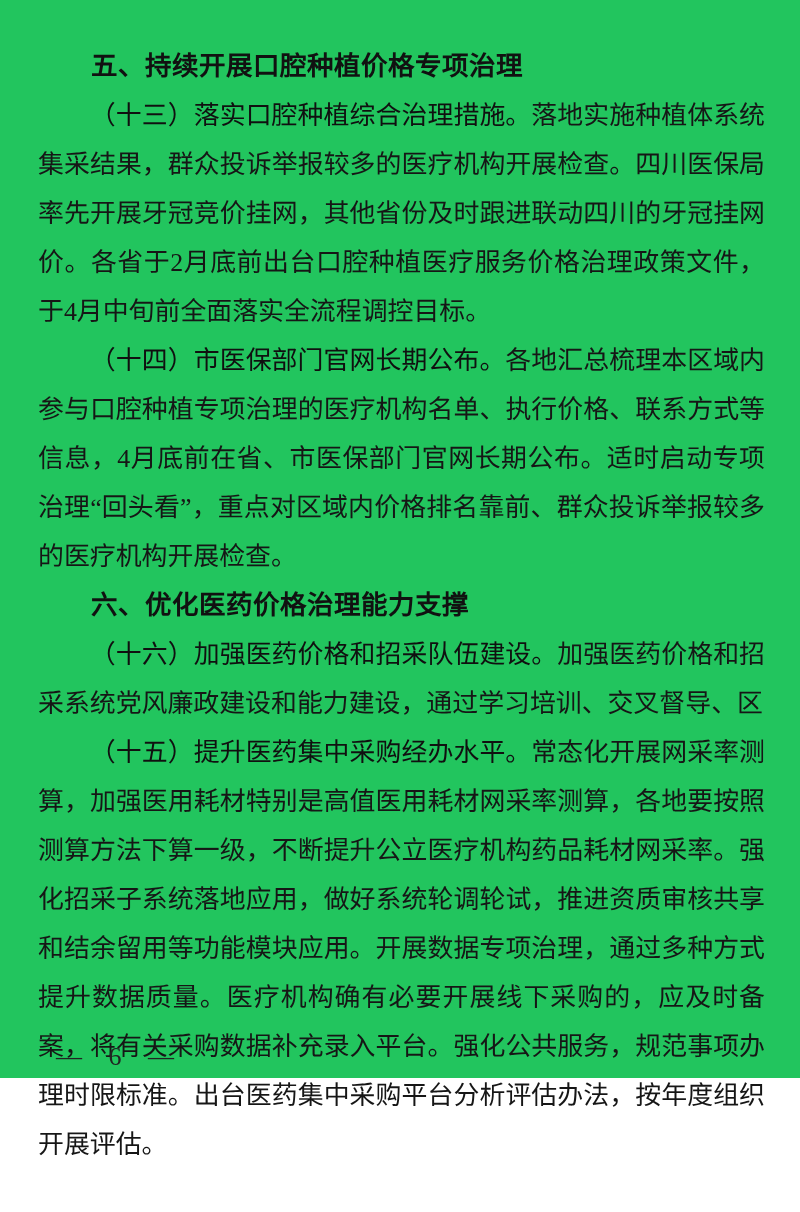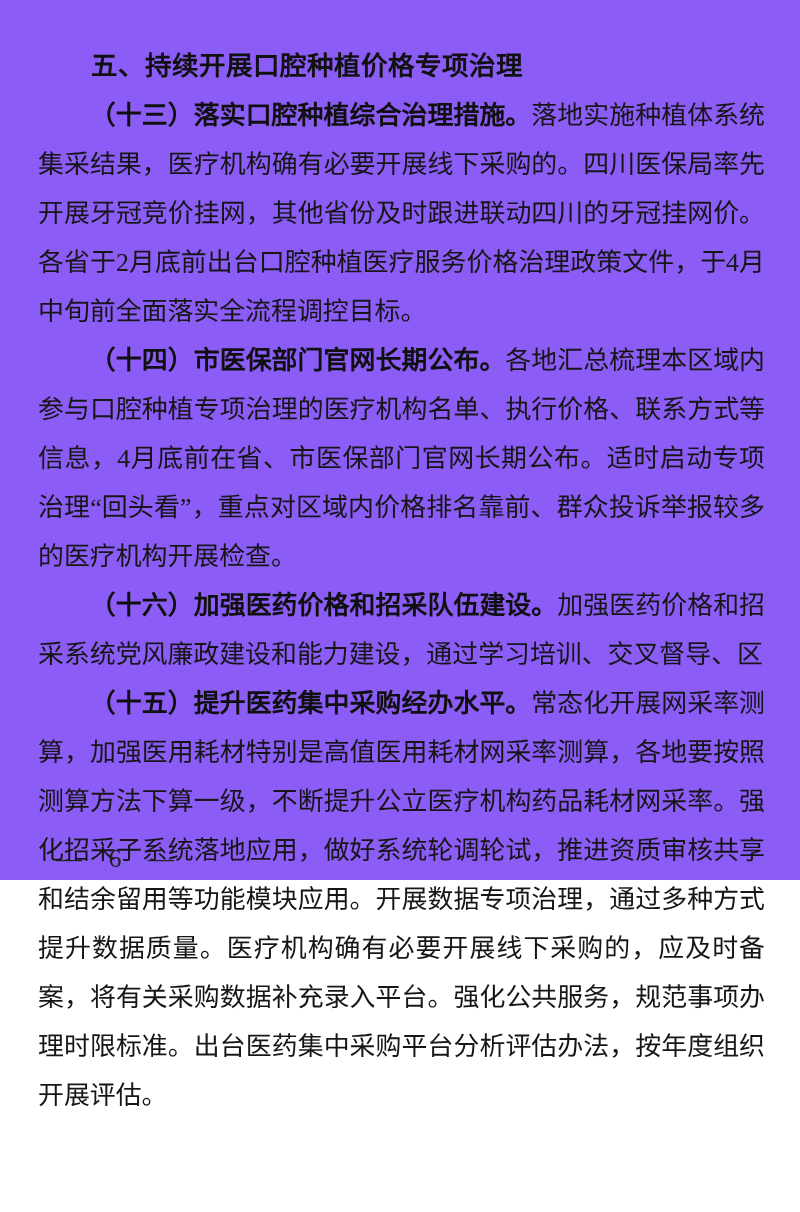--- a/index.html
+++ b/index.html
@@ -9,22 +9,22 @@
   }
   body {
     width: 800px;
     height: 1212px;
     overflow: hidden;
   }
   .page {
     position: relative;
     box-sizing: border-box;
     width: 800px;
-    height: 880px;
-    background: #8b5cf6;
+    height: 1078px;
+    background: #22c55e;
     padding: 42px 35px 0 38px;
     color: #161616;
   }
   .doc {
     font-family: "Liberation Serif", "DejaVu Serif", serif;
     font-size: 25.9px;
     line-height: 49px;
     text-align: justify;
     text-justify: inter-ideograph;
   }
@@ -37,21 +37,21 @@
     text-indent: 2em;
     text-align: left;
     color: #111111;
     letter-spacing: 0.5px;
   }
   p.para {
     margin: 0;
     text-indent: 2em;
   }
   p.para .lead {
-    font-weight: 700;
+    font-weight: 400;
     color: #101010;
   }
   .pagenum {
     position: absolute;
     left: 56px;
     bottom: 8px;
     font-family: "Liberation Serif", "DejaVu Serif", serif;
     font-size: 26px;
     line-height: 26px;
     color: #222222;
@@ -60,24 +60,25 @@
   }
 </style>
 </head>
 <body>
 
 <div class="page">
   <div class="doc">
 
     <h2 class="sec">五、持续开展口腔种植价格专项治理</h2>
 
-    <p class="para"><span class="lead">（十三）落实口腔种植综合治理措施。</span><span>落地实施种植体系统集采结果，医疗机构确有必要开展线下采购的。四川医保局率先开展牙冠竞价挂网，其他省份及时跟进联动四川的牙冠挂网价。各省于2月底前出台口腔种植医疗服务价格治理政策文件，于4月中旬前全面落实全流程调控目标。</span></p>
+    <p class="para"><span class="lead">（十三）落实口腔种植综合治理措施。</span><span>落地实施种植体系统集采结果，群众投诉举报较多的医疗机构开展检查。四川医保局率先开展牙冠竞价挂网，其他省份及时跟进联动四川的牙冠挂网价。各省于2月底前出台口腔种植医疗服务价格治理政策文件，于4月中旬前全面落实全流程调控目标。</span></p>
 
     <p class="para"><span class="lead">（十四）市医保部门官网长期公布。</span><span>各地汇总梳理本区域内参与口腔种植专项治理的医疗机构名单、执行价格、联系方式等信息，4月底前在省、市医保部门官网长期公布。适时启动专项治理“回头看”，重点对区域内价格排名靠前、群众投诉举报较多的医疗机构开展检查。</span></p>
 
+    <h2 class="sec">六、优化医药价格治理能力支撑</h2>
 
     <p class="para"><span class="lead">（十六）加强医药价格和招采队伍建设。</span><span>加强医药价格和招采系统党风廉政建设和能力建设，通过学习培训、交叉督导、区</span></p>
 
     <p class="para"><span class="lead">（十五）提升医药集中采购经办水平。</span><span>常态化开展网采率测算，加强医用耗材特别是高值医用耗材网采率测算，各地要按照测算方法下算一级，不断提升公立医疗机构药品耗材网采率。强化招采子系统落地应用，做好系统轮调轮试，推进资质审核共享和结余留用等功能模块应用。开展数据专项治理，通过多种方式提升数据质量。医疗机构确有必要开展线下采购的，应及时备案，将有关采购数据补充录入平台。强化公共服务，规范事项办理时限标准。出台医药集中采购平台分析评估办法，按年度组织开展评估。</span></p>
 
   </div>
 
   <div class="pagenum">— 6 —</div>
 </div>
 

